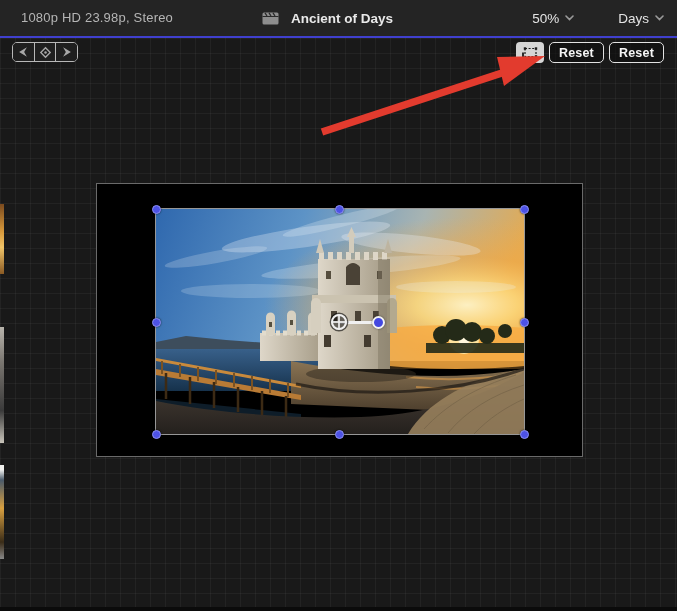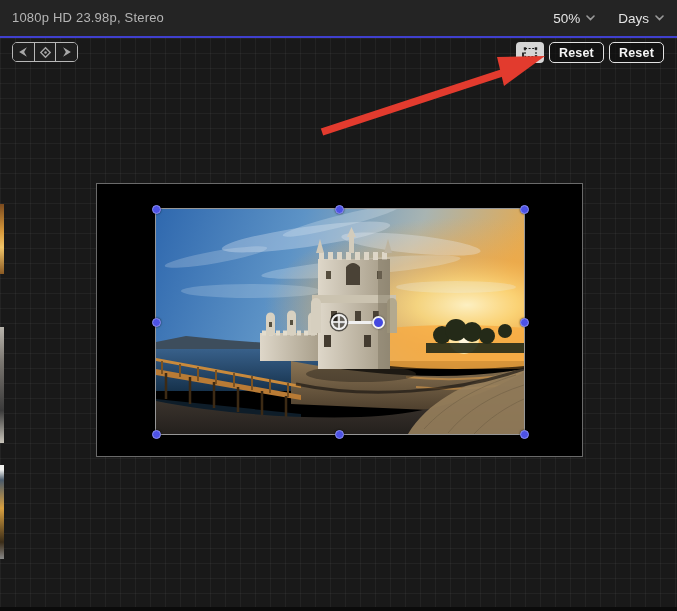--- a/index.html
+++ b/index.html
@@ -8,29 +8,29 @@
     background:#191919;
     font-family:"Liberation Sans", sans-serif;
     -webkit-font-smoothing:antialiased;
   }
   
   .top-bar{
     position:absolute;left:0;top:0;width:677px;height:36px;
     background:#242424;
   }
   .format-label{
-    position:absolute;left:12px;top:0;height:52px;line-height:36px;
+    position:absolute;left:21px;top:0;height:52px;line-height:36px;
     color:#b5b5b5;font-size:13px;letter-spacing:.2px;white-space:nowrap;
   }
   .clip-info{
     position:absolute;left:262px;top:0;height:36px;display:flex;align-items:center;gap:12px;
   }
   .clip-title{color:#e9e9e9;font-size:13.5px;font-weight:600;white-space:nowrap;}
   .dropdowns{
-    position:absolute;right:13px;top:0;height:36px;display:flex;align-items:center;gap:23px;
+    position:absolute;right:13px;top:0;height:36px;display:flex;align-items:center;gap:44px;
   }
   .dd{display:flex;align-items:center;gap:6px;cursor:default;}
   .dd-label{color:#e4e4e4;font-size:13.5px;font-weight:500;}
   .accent-separator{
     position:absolute;left:0;top:36px;width:677px;height:2px;background:#4040cf;
   }
   
   .viewer-canvas{
     position:absolute;left:0;top:38px;width:677px;height:570px;
     background-color:#191919;
@@ -92,20 +92,30 @@
   }
   .annotation-arrow{position:absolute;left:0;top:0;pointer-events:none;}
   svg{display:block;}
 </style>
 </head>
 <body>
 
 <div class="top-bar">
   <div class="format-label">1080p HD 23.98p, Stereo</div>
 
+  <div class="clip-info">
+    <span>
+      <svg width="17" height="13" viewBox="0 0 17 13">
+        <rect x="0.5" y="0.5" width="16" height="12" rx="1.5" fill="#8e8e8e"></rect>
+        <path d="M0.5 4.5 H16.5" stroke="#2a2a2a" stroke-width="1"></path>
+        <path d="M3 0.8 L5 4 M7 0.8 L9 4 M11 0.8 L13 4" stroke="#2a2a2a" stroke-width="1.3"></path>
+      </svg>
+    </span>
+    <span class="clip-title">Ancient of Days</span>
+  </div>
 
   <div class="dropdowns">
     <div class="dd">
       <span class="dd-label">50%</span>
       <span>
         <svg width="9" height="6" viewBox="0 0 9 6">
             <path d="M1 1 L4.5 4.5 L8 1" fill="none" stroke="#9a9a9a" stroke-width="1.6" stroke-linecap="round"></path>
           </svg>
       </span>
     </div>

